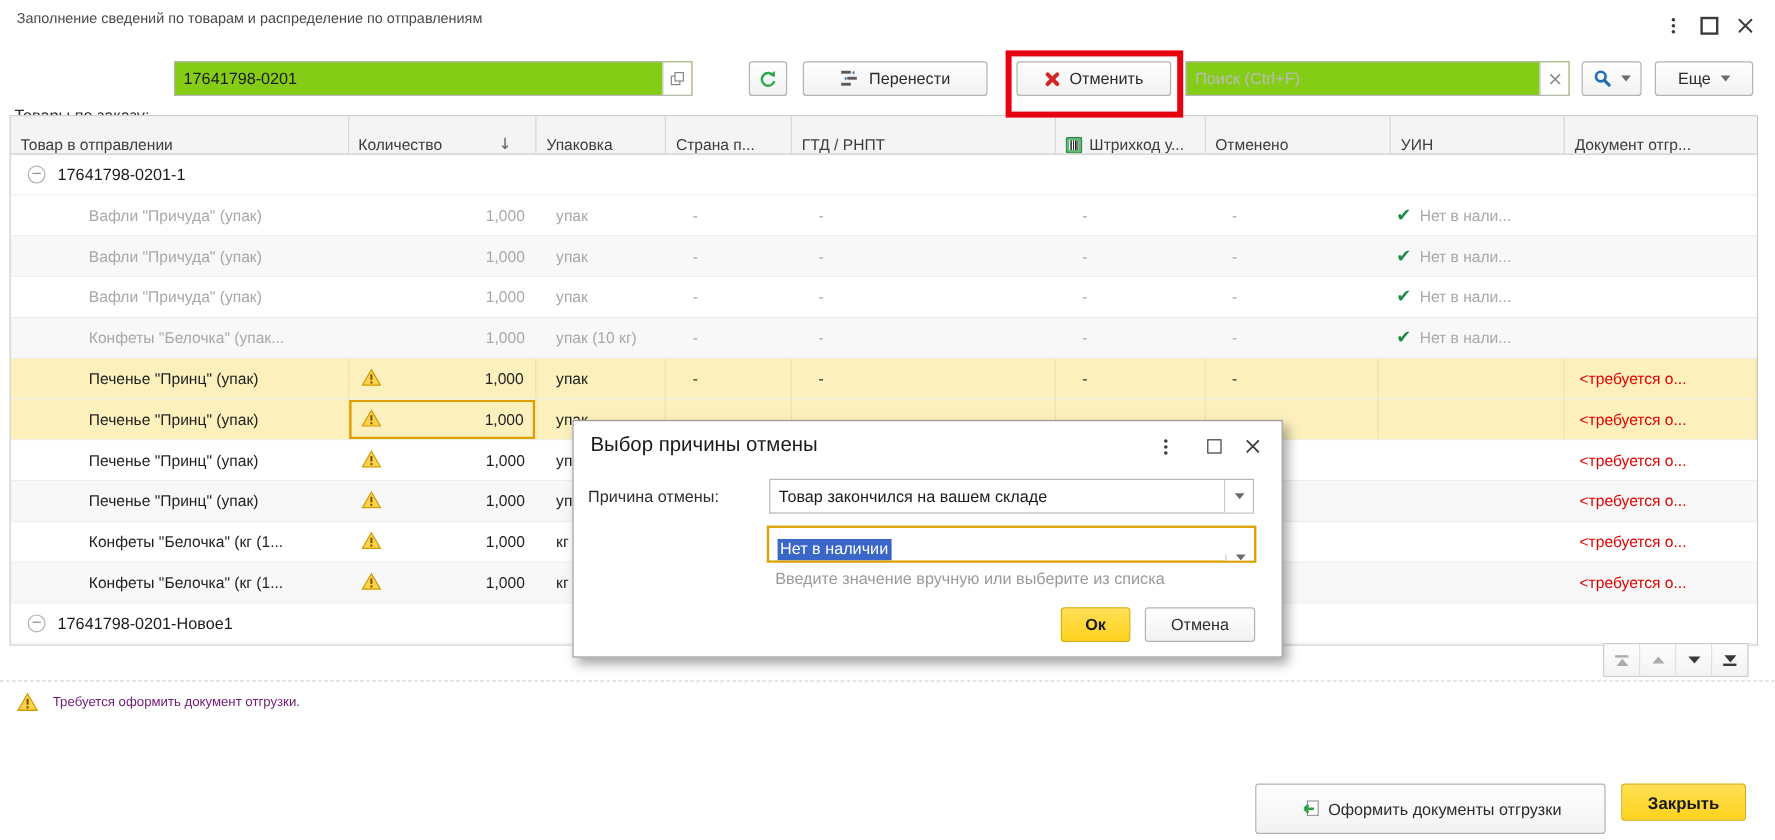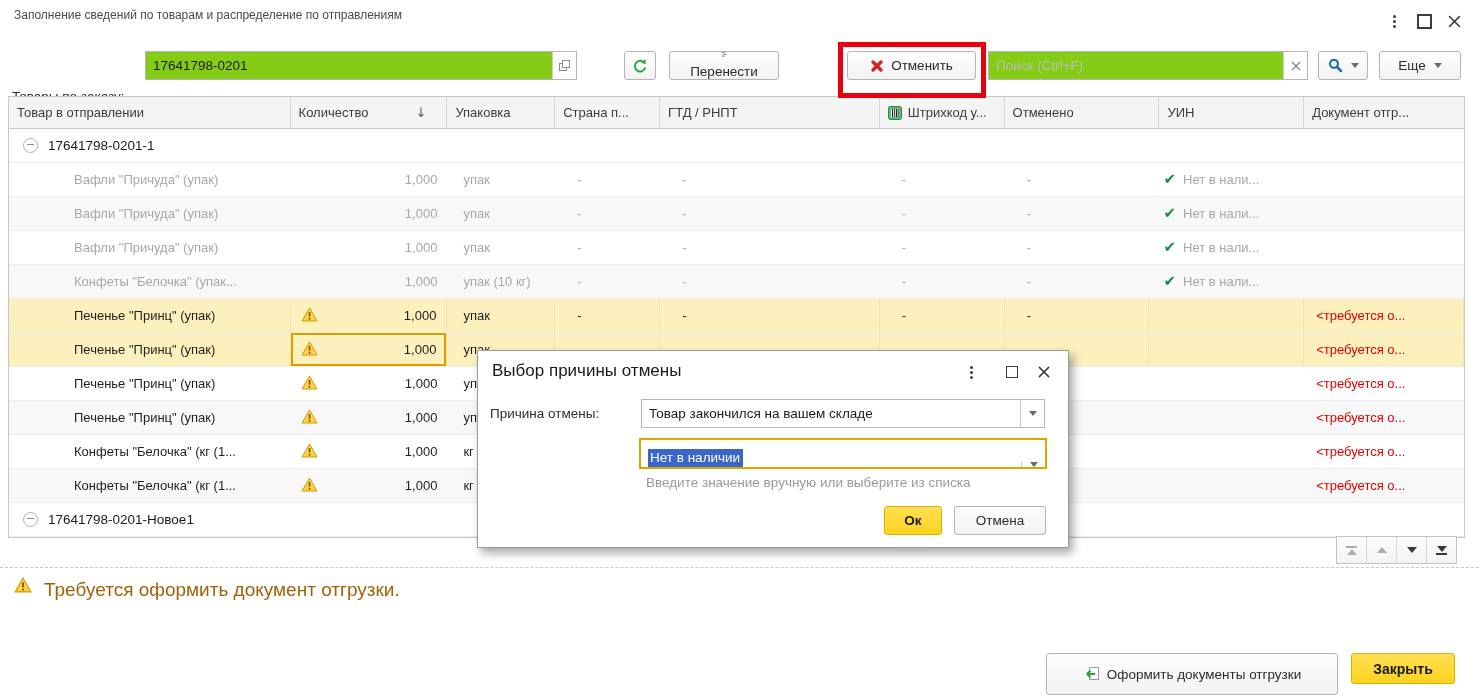--- a/index.html
+++ b/index.html
@@ -24,21 +24,21 @@
   .btn{display:flex;align-items:center;justify-content:center;gap:7px;
        background:linear-gradient(#fefefe,#f2f2f2);border:1px solid #b3b3b3;border-radius:3px;
        font-size:13.5px;color:#2b2b2b;cursor:pointer;white-space:nowrap;}
   .btn-yellow{background:linear-gradient(#ffe055,#ffd21e);border:1px solid #d9b100;font-weight:bold;color:#1a1a1a;}
   .caret{width:0;height:0;border-left:4px solid transparent;border-right:4px solid transparent;border-top:5px solid #6a6a6a;}
   .annot{border:5px solid #e8000f;z-index:40;pointer-events:none;}
 
   
   .tbl{left:8px;top:96px;width:1457px;border:1px solid #c6c6c6;background:#fff;}
   .thead{display:flex;height:32px;background:#f4f4f4;border-bottom:1px solid #c6c6c6;box-sizing:border-box;}
-  .th{box-sizing:border-box;border-right:1px solid #d8d8d8;display:flex;align-items:center;gap:6px;
+  .th{box-sizing:border-box;border-right:1px solid #d8d8d8;display:flex;align-items:flex-end;gap:6px;
       padding:0 8px;font-size:13px;color:#3c3c3c;white-space:nowrap;overflow:hidden;}
   .th:last-child{border-right:none;}
   .tr{display:flex;height:34px;border-bottom:1px solid #ededed;box-sizing:border-box;background:#fff;}
   .tr.alt{background:#f8f8f8;}
   .tr.hl{background:#fcf0bd;}
   .tr.muted .td{color:#a8a8a8;}
   .td{box-sizing:border-box;display:flex;align-items:center;font-size:13px;color:#1f1f1f;
       white-space:nowrap;overflow:hidden;padding:0 8px;}
   .hl .td{border-right:1px solid #eee2ae;}
   .c0{width:282px}.c1{width:157px}.c2{width:108px}.c3{width:105px}.c4{width:220px}
@@ -61,21 +61,21 @@
   .nav{left:1336px;top:536px;display:flex;border:1px solid #c3c3c3;background:#fcfcfc;}
   .nvb{width:29px;height:26px;display:flex;flex-direction:column;align-items:center;justify-content:center;gap:1px;
        border-right:1px solid #d9d9d9;cursor:pointer;background:linear-gradient(#fdfdfd,#f3f3f3);}
   .nvb:last-child{border-right:none;}
   .tru{width:0;height:0;border-left:5px solid transparent;border-right:5px solid transparent;border-bottom:6px solid #acacac;}
   .trd{width:0;height:0;border-left:5px solid transparent;border-right:5px solid transparent;border-top:6px solid #383838;}
   .bar-g{width:11px;height:2px;background:#acacac;}
   .bar-d{width:11px;height:2px;background:#383838;}
 
   .dash-sep{left:0;top:567px;width:1479px;border-top:1px dashed #c9c9c9;}
-  .note-text{font-size:19px;color:#a16207;white-space:nowrap;}
+  .note-text{font-size:11px;color:#701a75;white-space:nowrap;}
 
   
   .dlg{left:477px;top:350px;width:592px;height:198px;background:#fff;border:1px solid #9b9b9b;
        box-shadow:4px 5px 9px rgba(0,0,0,0.35);z-index:30;}
   .dlg-title{left:14px;top:10px;font-size:17px;color:#1a1a1a;white-space:nowrap;}
   .dctl{top:12px;width:20px;height:18px;display:flex;align-items:center;justify-content:center;cursor:pointer;}
   .combo{display:flex;background:#fff;border:1px solid #b6b6b6;}
   .combo .val{flex:1;display:flex;align-items:center;padding:0 7px;font-size:13.5px;color:#1a1a1a;white-space:nowrap;overflow:hidden;}
   .combo.focus{border:2px solid #dfa300;}
   .selblue{background:#3a66c8;color:#fff;padding:1px 3px 2px 2px;}
@@ -114,21 +114,21 @@
         <rect x="4.5" y="1.5" width="7" height="7" fill="#fff" stroke="#8a8a8a"></rect>
       </svg>
     </span>
   </div>
   <div class="abs btn" style="left:624px;top:51px;width:32px;height:29px;">
     <svg width="16" height="16" viewBox="0 0 16 16">
       <path d="M12.6 5.2 A5.3 5.3 0 1 0 13.3 9.6" fill="none" stroke="#2ba84a" stroke-width="2"></path>
       <path d="M13.6 1.2 L13.8 6.2 L9.2 4.4 Z" fill="#2ba84a"></path>
     </svg>
   </div>
-  <div class="abs btn" style="left:669px;top:51px;width:110px;height:29px;flex-direction:column;">
+  <div class="abs btn" style="left:669px;top:51px;width:154px;height:29px;">
     <svg width="17" height="15" viewBox="0 0 17 15">
       <rect x="1" y="1" width="8" height="2.4" fill="#5a5a5a"></rect>
       <rect x="6" y="6" width="8" height="2.4" fill="#5a5a5a"></rect>
       <rect x="1" y="11" width="8" height="2.4" fill="#5a5a5a"></rect>
       <path d="M12 1 v3 l-2 -1.5 Z" fill="#2b6cb0"></path>
       <path d="M4 6 v3 l2 -1.5 Z" fill="#2b6cb0"></path>
     </svg>
     <span>Перенести</span>
   </div>
   <div class="abs btn" style="left:847px;top:51px;width:129px;height:29px;">

